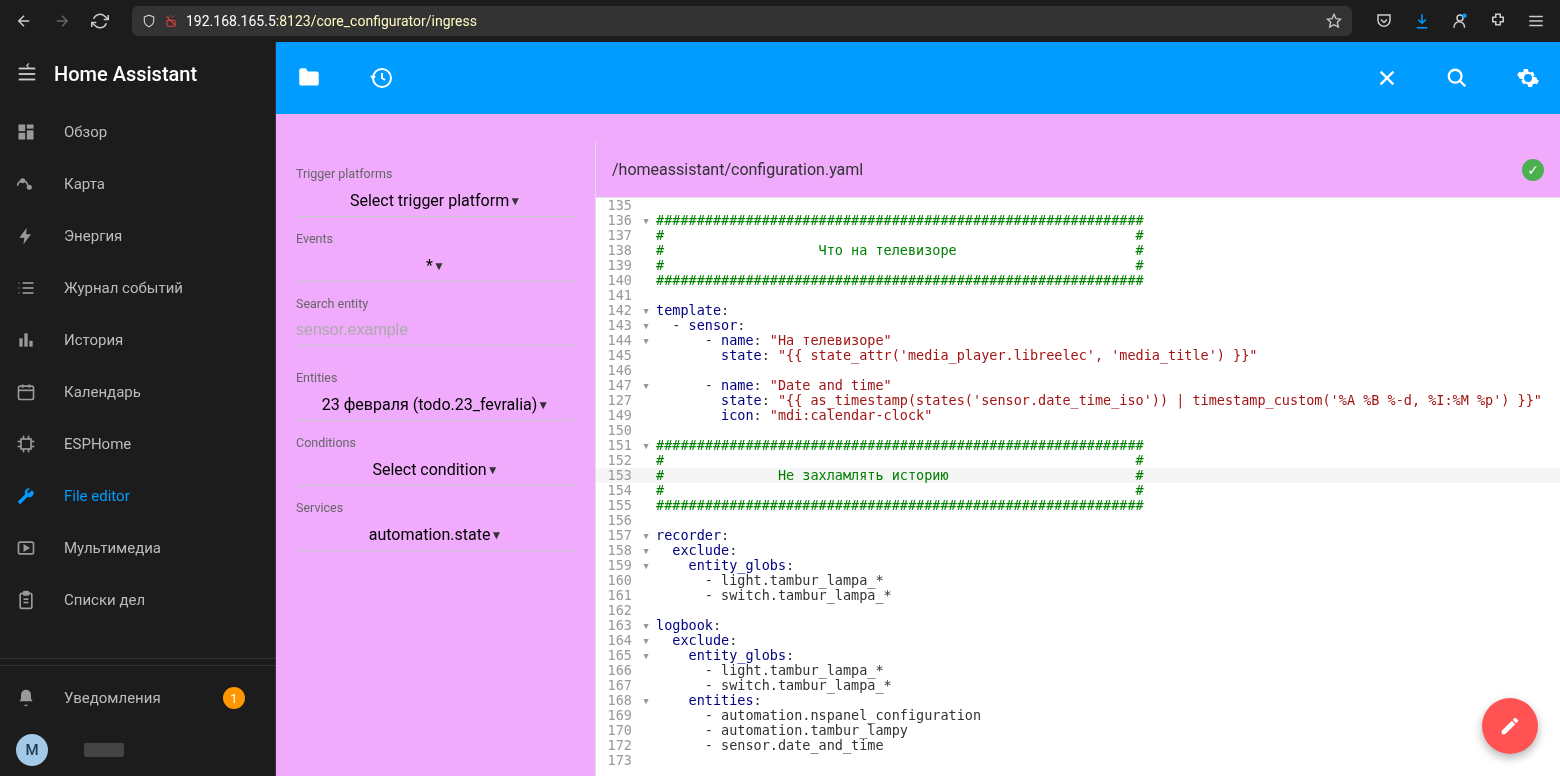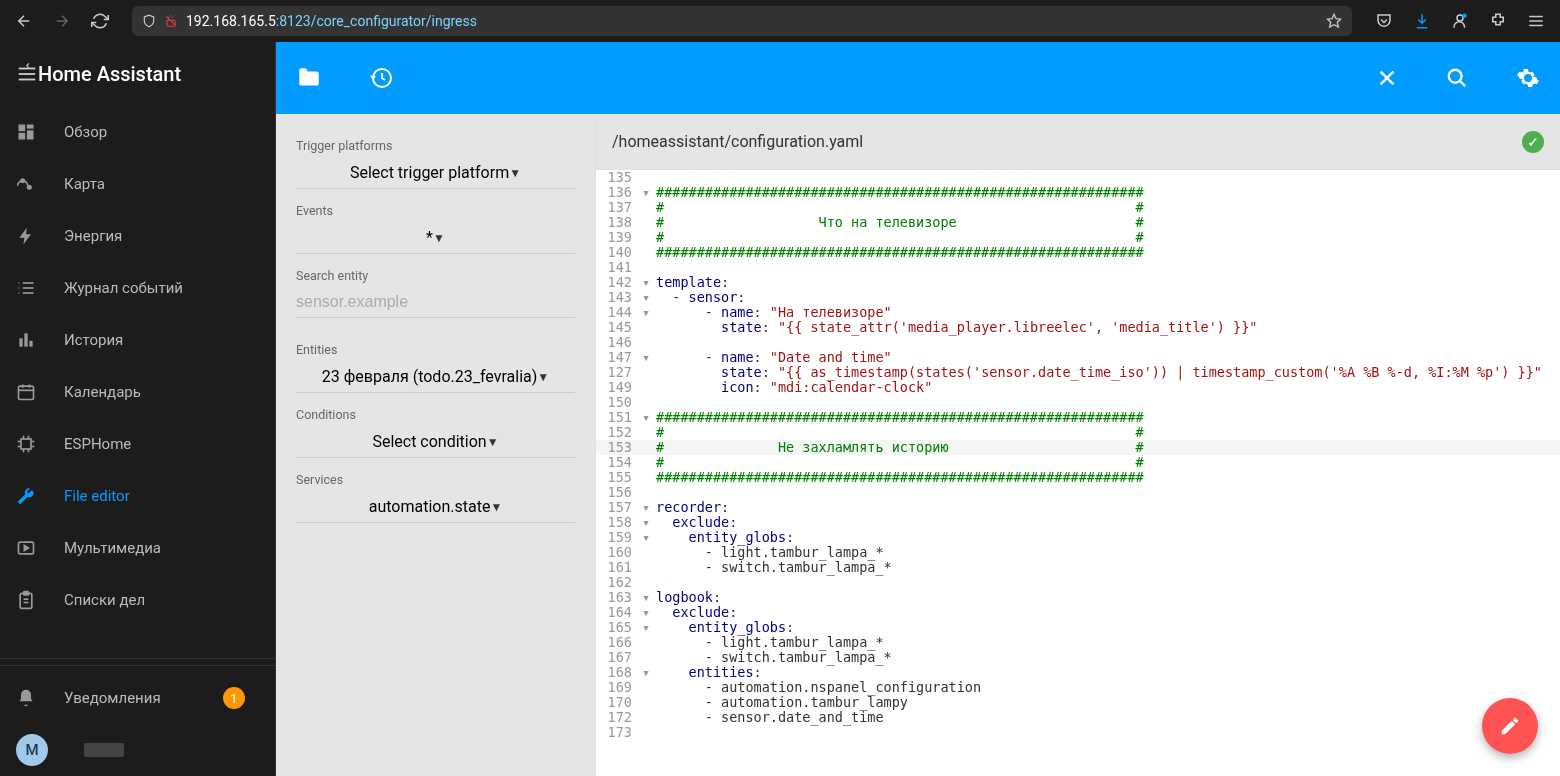--- a/index.html
+++ b/index.html
@@ -2,35 +2,35 @@
 <html><head>
 <meta charset="utf-8">
 <style>
   * { box-sizing: border-box; margin: 0; padding: 0; }
   html, body { width: 1560px; height: 776px; font-family: "Segoe UI", Roboto, Arial, sans-serif; overflow: hidden; background: #1c1c1c; }
   .browser-bar { height: 42px; background: #1c1c1c; display: flex; align-items: center; padding: 0 8px; gap: 6px; }
   .bb-btn { color: #ccc; width: 32px; height: 32px; display: flex; align-items: center; justify-content: center; border-radius: 4px; }
   .bb-btn.disabled { color: #666; }
   .url-bar { flex: 1; background: #333; height: 30px; border-radius: 6px; display: flex; align-items: center; padding: 0 10px; color: #ccc; font-size: 14px; gap: 8px; margin: 0 10px; }
   .url-bar .host { color: #fff; }
-  .url-bar .path { color: #7dd3fc; }
+  .url-bar .path { color: #fef9c3; }
   .app { display: flex; height: calc(776px - 42px); }
   .sidebar { width: 276px; background: #1c1c1c; display: flex; flex-direction: column; border-right: 1px solid #333; }
-  .sb-header { height: 64px; display: flex; align-items: center; padding: 0 16px; color: #fff; font-size: 20px; font-weight: 500; }
+  .sb-header { height: 64px; display: flex; align-items: center; padding: 0 16px; gap: 16px; color: #fff; font-size: 20px; font-weight: 500; }
   .sb-items { flex: 1; overflow-y: auto; }
   .sb-item { height: 52px; display: flex; align-items: center; padding: 0 16px; gap: 24px; color: #bbb; font-size: 15px; cursor: pointer; }
   .sb-item .icon { width: 24px; text-align: center; font-size: 18px; color: #999; }
   .sb-item.active { color: #009cff; }
   .sb-item.active .icon { color: #009cff; }
   .sb-divider { height: 1px; background: #333; margin: 6px 0; }
   .sb-bottom { border-top: 1px solid #333; }
   .sb-bottom .sb-item { position: relative; }
   .badge { background: #ff9800; color: #fff; border-radius: 50%; width: 22px; height: 22px; font-size: 13px; display: flex; align-items: center; justify-content: center; position: absolute; right: 30px; }
   .avatar { width: 32px; height: 32px; border-radius: 50%; background: #a3c9e8; color: #1c3a52; display: flex; align-items: center; justify-content: center; font-weight: 500; margin-right: 12px; }
-  .main { flex: 1; display: flex; flex-direction: column; background: #e5e5e5; }
+  .main { flex: 1; display: flex; flex-direction: column; background: #f0abfc; gap: 28px; }
   .toolbar { height: 72px; background: #009cff; display: flex; align-items: center; padding: 0 20px; gap: 48px; color: #fff; }
   .toolbar .spacer { flex: 1; }
   .tb-btn { font-size: 22px; cursor: pointer; }
   .content { flex: 1; display: flex; overflow: hidden; }
   .panel { width: 320px; padding: 14px 20px 14px 20px; overflow-y: auto; border-right: 1px solid #e0e0e0; }
   .p-label { font-size: 12.5px; color: #666; margin-top: 10px; margin-bottom: 4px; display: block; }
   .p-select { width: 100%; border: none; border-bottom: 1px solid #ccc; background: transparent; font-size: 16px; padding: 6px 0; display: flex; justify-content: center; align-items: center; cursor: pointer; margin-bottom: 14px; }
   .p-input { width: 100%; border: none; border-bottom: 1px solid #ccc; background: transparent; font-size: 16px; padding: 6px 0; margin-bottom: 14px; color: #333; outline: none; }
   .p-input::placeholder { color: #aaa; }
   .editor { flex: 1; display: flex; flex-direction: column; }

